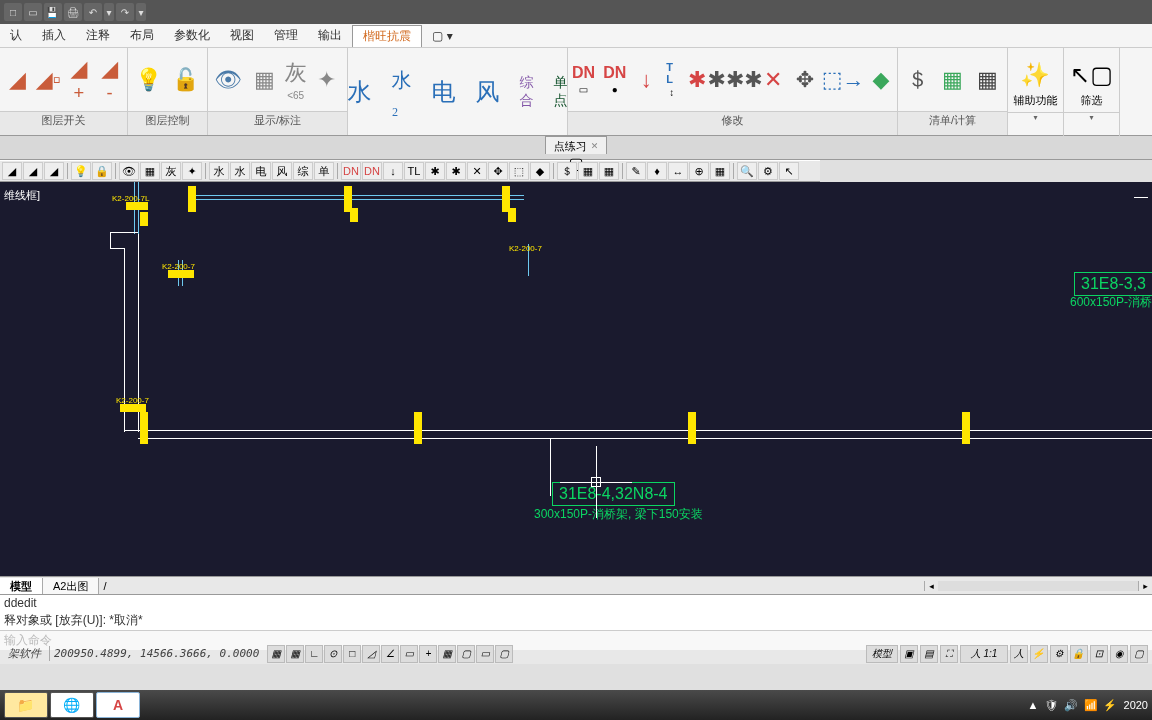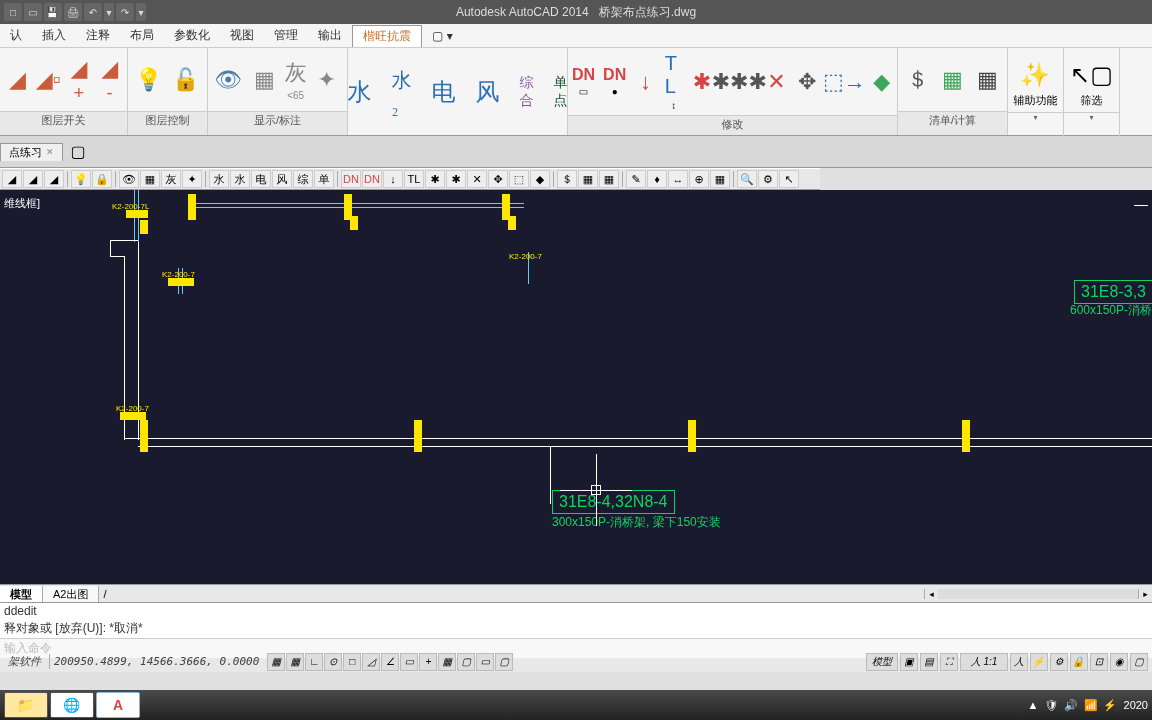--- a/index.html
+++ b/index.html
@@ -21,21 +21,21 @@
 .ribbon-content { flex: 1; display: flex; align-items: center; justify-content: center; gap: 4px; padding: 4px; }
 .ribbon-title { height: 24px; background: #e8e8e8; font-size: 11px; color: #555; text-align: center; line-height: 16px; border-top: 1px solid #ccc; }
 .big-btn { width: 36px; height: 40px; display: flex; flex-direction: column; align-items: center; justify-content: center; cursor: pointer; font-size: 22px; }
 .char-btn { font-size: 24px; padding: 0 8px; cursor: pointer; font-family: "SimSun"; }
 .stacked-btn { display: flex; flex-direction: column; align-items: center; gap: 2px; cursor: pointer; }
 .vertical-btn { width: 40px; display: flex; flex-direction: column; align-items: center; justify-content: center; gap: 4px; cursor: pointer; border-right: 1px solid #ccc; height: 88px; }
 .vertical-btn .icon { font-size: 24px; }
 .vertical-btn .label { font-size: 11px; }
 .expand-arrow { height: 12px; text-align: center; font-size: 8px; color: #666; cursor: pointer; border-top: 1px solid #ccc; }
 
-.file-tabs { background: #d8d8d8; height: 32px; display: flex; align-items: center; border-bottom: 1px solid #999; }
+.file-tabs { background: #d8d8d8; height: 24px; display: flex; align-items: center; border-bottom: 1px solid #999; flex-direction: column; }
 .file-tab { background: #f0f0f0; padding: 0 8px; font-size: 11px; height: 18px; line-height: 18px; border: 1px solid #999; border-bottom: none; cursor: pointer; display: flex; align-items: center; gap: 4px; }
 .file-tab .close { font-size: 9px; color: #888; }
 .file-tab-plus { padding: 0 8px; cursor: pointer; }
 
 .toolbar { background: #e8e8e8; height: 22px; display: flex; align-items: center; gap: 1px; padding: 0 2px; border-top: 1px solid #fff; border-bottom: 1px solid #999; width: 820px; }
 .tb-btn { width: 20px; height: 18px; background: #eee; border: 1px solid #ccc; cursor: pointer; display: flex; align-items: center; justify-content: center; font-size: 11px; }
 .tb-sep { width: 1px; height: 16px; background: #aaa; margin: 0 2px; }
 
 .canvas { background: #1a1a2e; height: 394px; position: relative; overflow: hidden; }
 .frame-label { position: absolute; top: 6px; left: 4px; color: #fff; font-size: 11px; }
@@ -81,23 +81,20 @@
 <div class="title-bar">
   <div class="qat">
     <div class="qat-btn">□</div>
     <div class="qat-btn">▭</div>
     <div class="qat-btn">💾</div>
     <div class="qat-btn">🖨</div>
     <div class="qat-btn">↶</div>
     <div class="qat-btn" style="width:10px">▾</div>
     <div class="qat-btn">↷</div>
     <div class="qat-btn" style="width:10px">▾</div>
-  </div>
-  <div class="title-text">
-    <span>Autodesk AutoCAD 2014</span>&nbsp;&nbsp;&nbsp;<span class="title-file">桥架布点练习.dwg</span>
   </div>
 </div>
 
 <div class="menu-bar">
   <div class="menu-item">认</div>
   <div class="menu-item">插入</div>
   <div class="menu-item">注释</div>
   <div class="menu-item">布局</div>
   <div class="menu-item">参数化</div>
   <div class="menu-item">视图</div>
@@ -151,21 +148,21 @@
       <div class="stacked-btn">
           <span style="color:#d64545;font-size:16px;font-weight:bold">DN</span>
           <span style="font-size:10px">▭</span>
         </div>
       <div class="stacked-btn">
           <span style="color:#d64545;font-size:16px;font-weight:bold">DN</span>
           <span style="font-size:10px">●</span>
         </div>
       <div class="big-btn" style="color:#d64545">↓</div>
       <div class="stacked-btn">
-          <span style="color:#2a6fb8;font-size:20px;font-weight:normal">T L</span>
+          <span style="color:#2a6fb8;font-size:11px;font-weight:bold">T L</span>
           <span style="font-size:10px">↕</span>
         </div>
       <div class="big-btn" style="color:#d64545">✱</div>
       <div class="big-btn" style="color:#555">✱✱✱</div>
       <div class="big-btn" style="color:#d64545">✕</div>
       <div class="big-btn" style="color:#555">✥</div>
       <div class="big-btn" style="color:#2a6fb8">⬚→</div>
       <div class="big-btn" style="color:#3ba85c">◆</div>
     </div>
     <div class="ribbon-title">修改</div>
@@ -279,21 +276,21 @@
 
   <div class="yellow-text" style="left:112px; top:12px">K2-200-7L</div>
   <div class="yellow-text" style="left:162px; top:80px">K2-200-7</div>
   <div class="yellow-text" style="left:509px; top:62px">K2-200-7</div>
   <div class="yellow-text" style="left:116px; top:214px">K2-200-7</div>
 
   <div class="white-line" style="left:550px; top:256px; width:1px; height:58px;"></div>
   <div class="label-box" style="left:552px; top:300px;">
     <div style="text-align:center">31E8-4,32N8-4</div>
   </div>
-  <div class="label-line" style="left:552px; top:324px">300x150P-消桥架, 梁下150安装</div>
+  <div class="label-line" style="left:534px; top:324px">300x150P-消桥架, 梁下150安装</div>
 
   <div class="label-box" style="right:0; top:90px; border-right:none;">
     <div>31E8-3,3</div>
   </div>
   <div class="label-line" style="right:0; top:112px">600x150P-消桥</div>
 
   <div class="crosshair-h" style="left:560px; top:300px; width:72px;"></div>
   <div class="crosshair-v" style="left:596px; top:264px; height:72px;"></div>
   <div class="crosshair-box" style="left:591px; top:295px;"></div>
 

